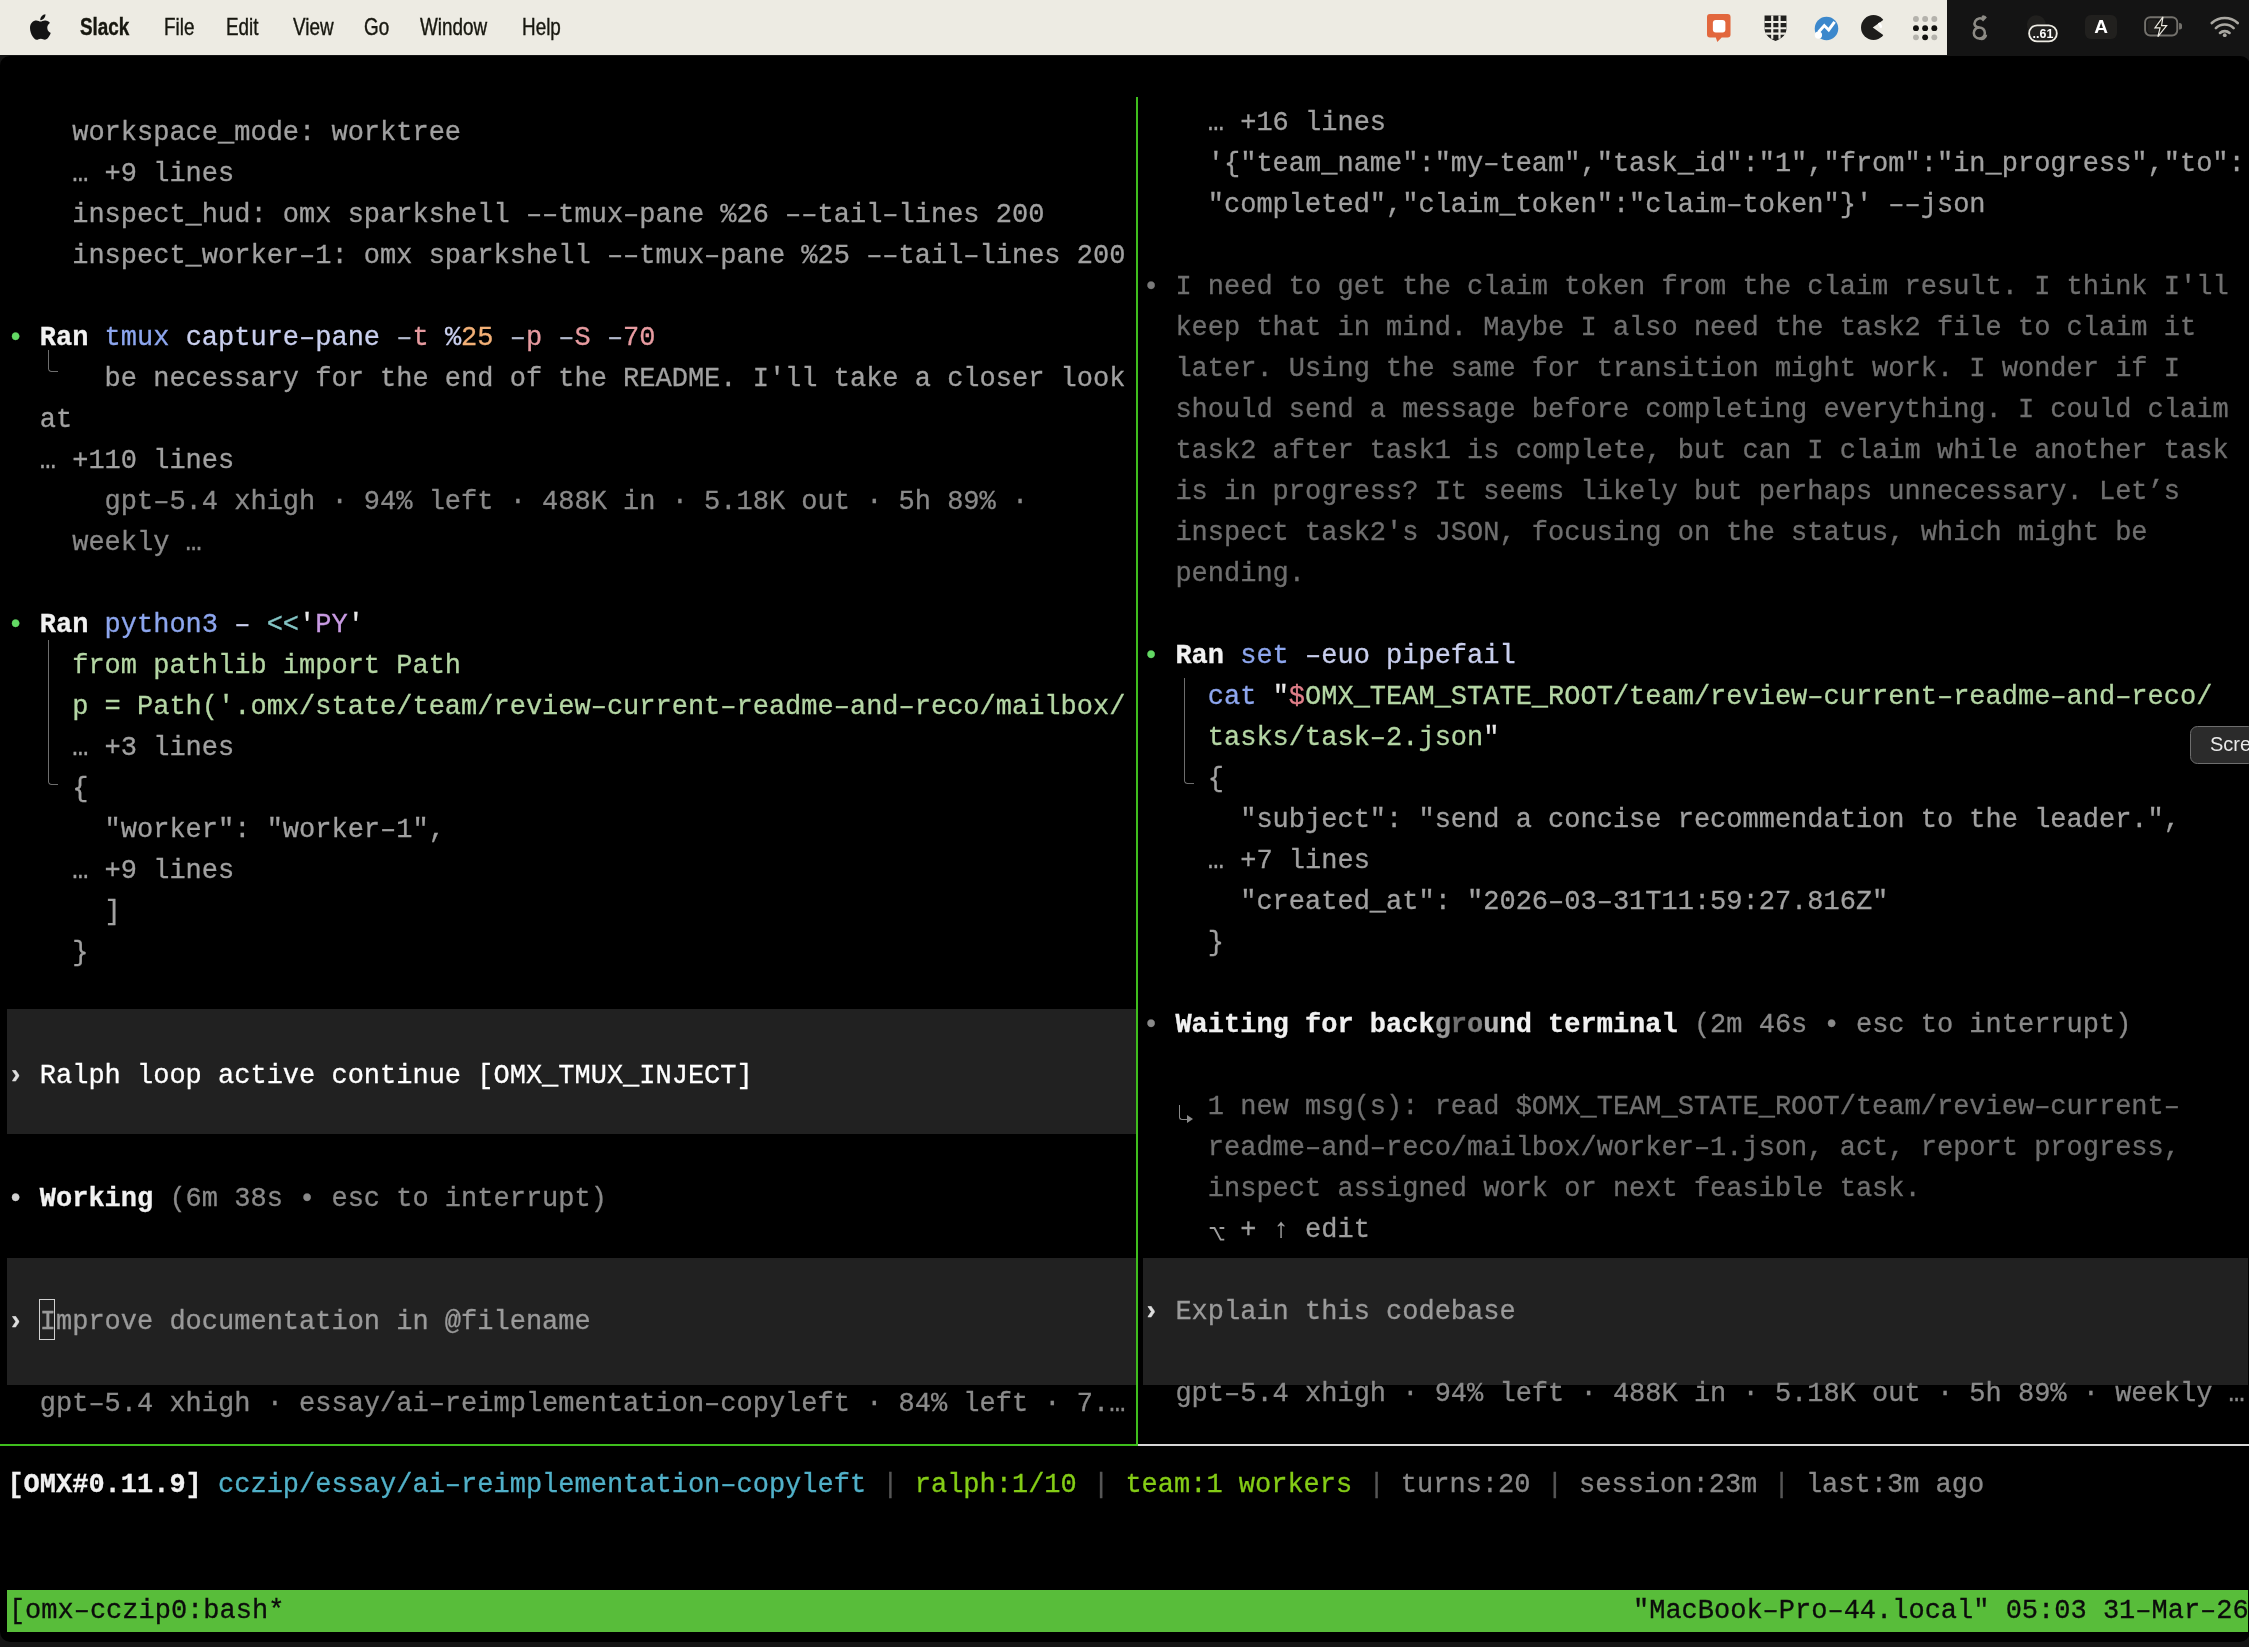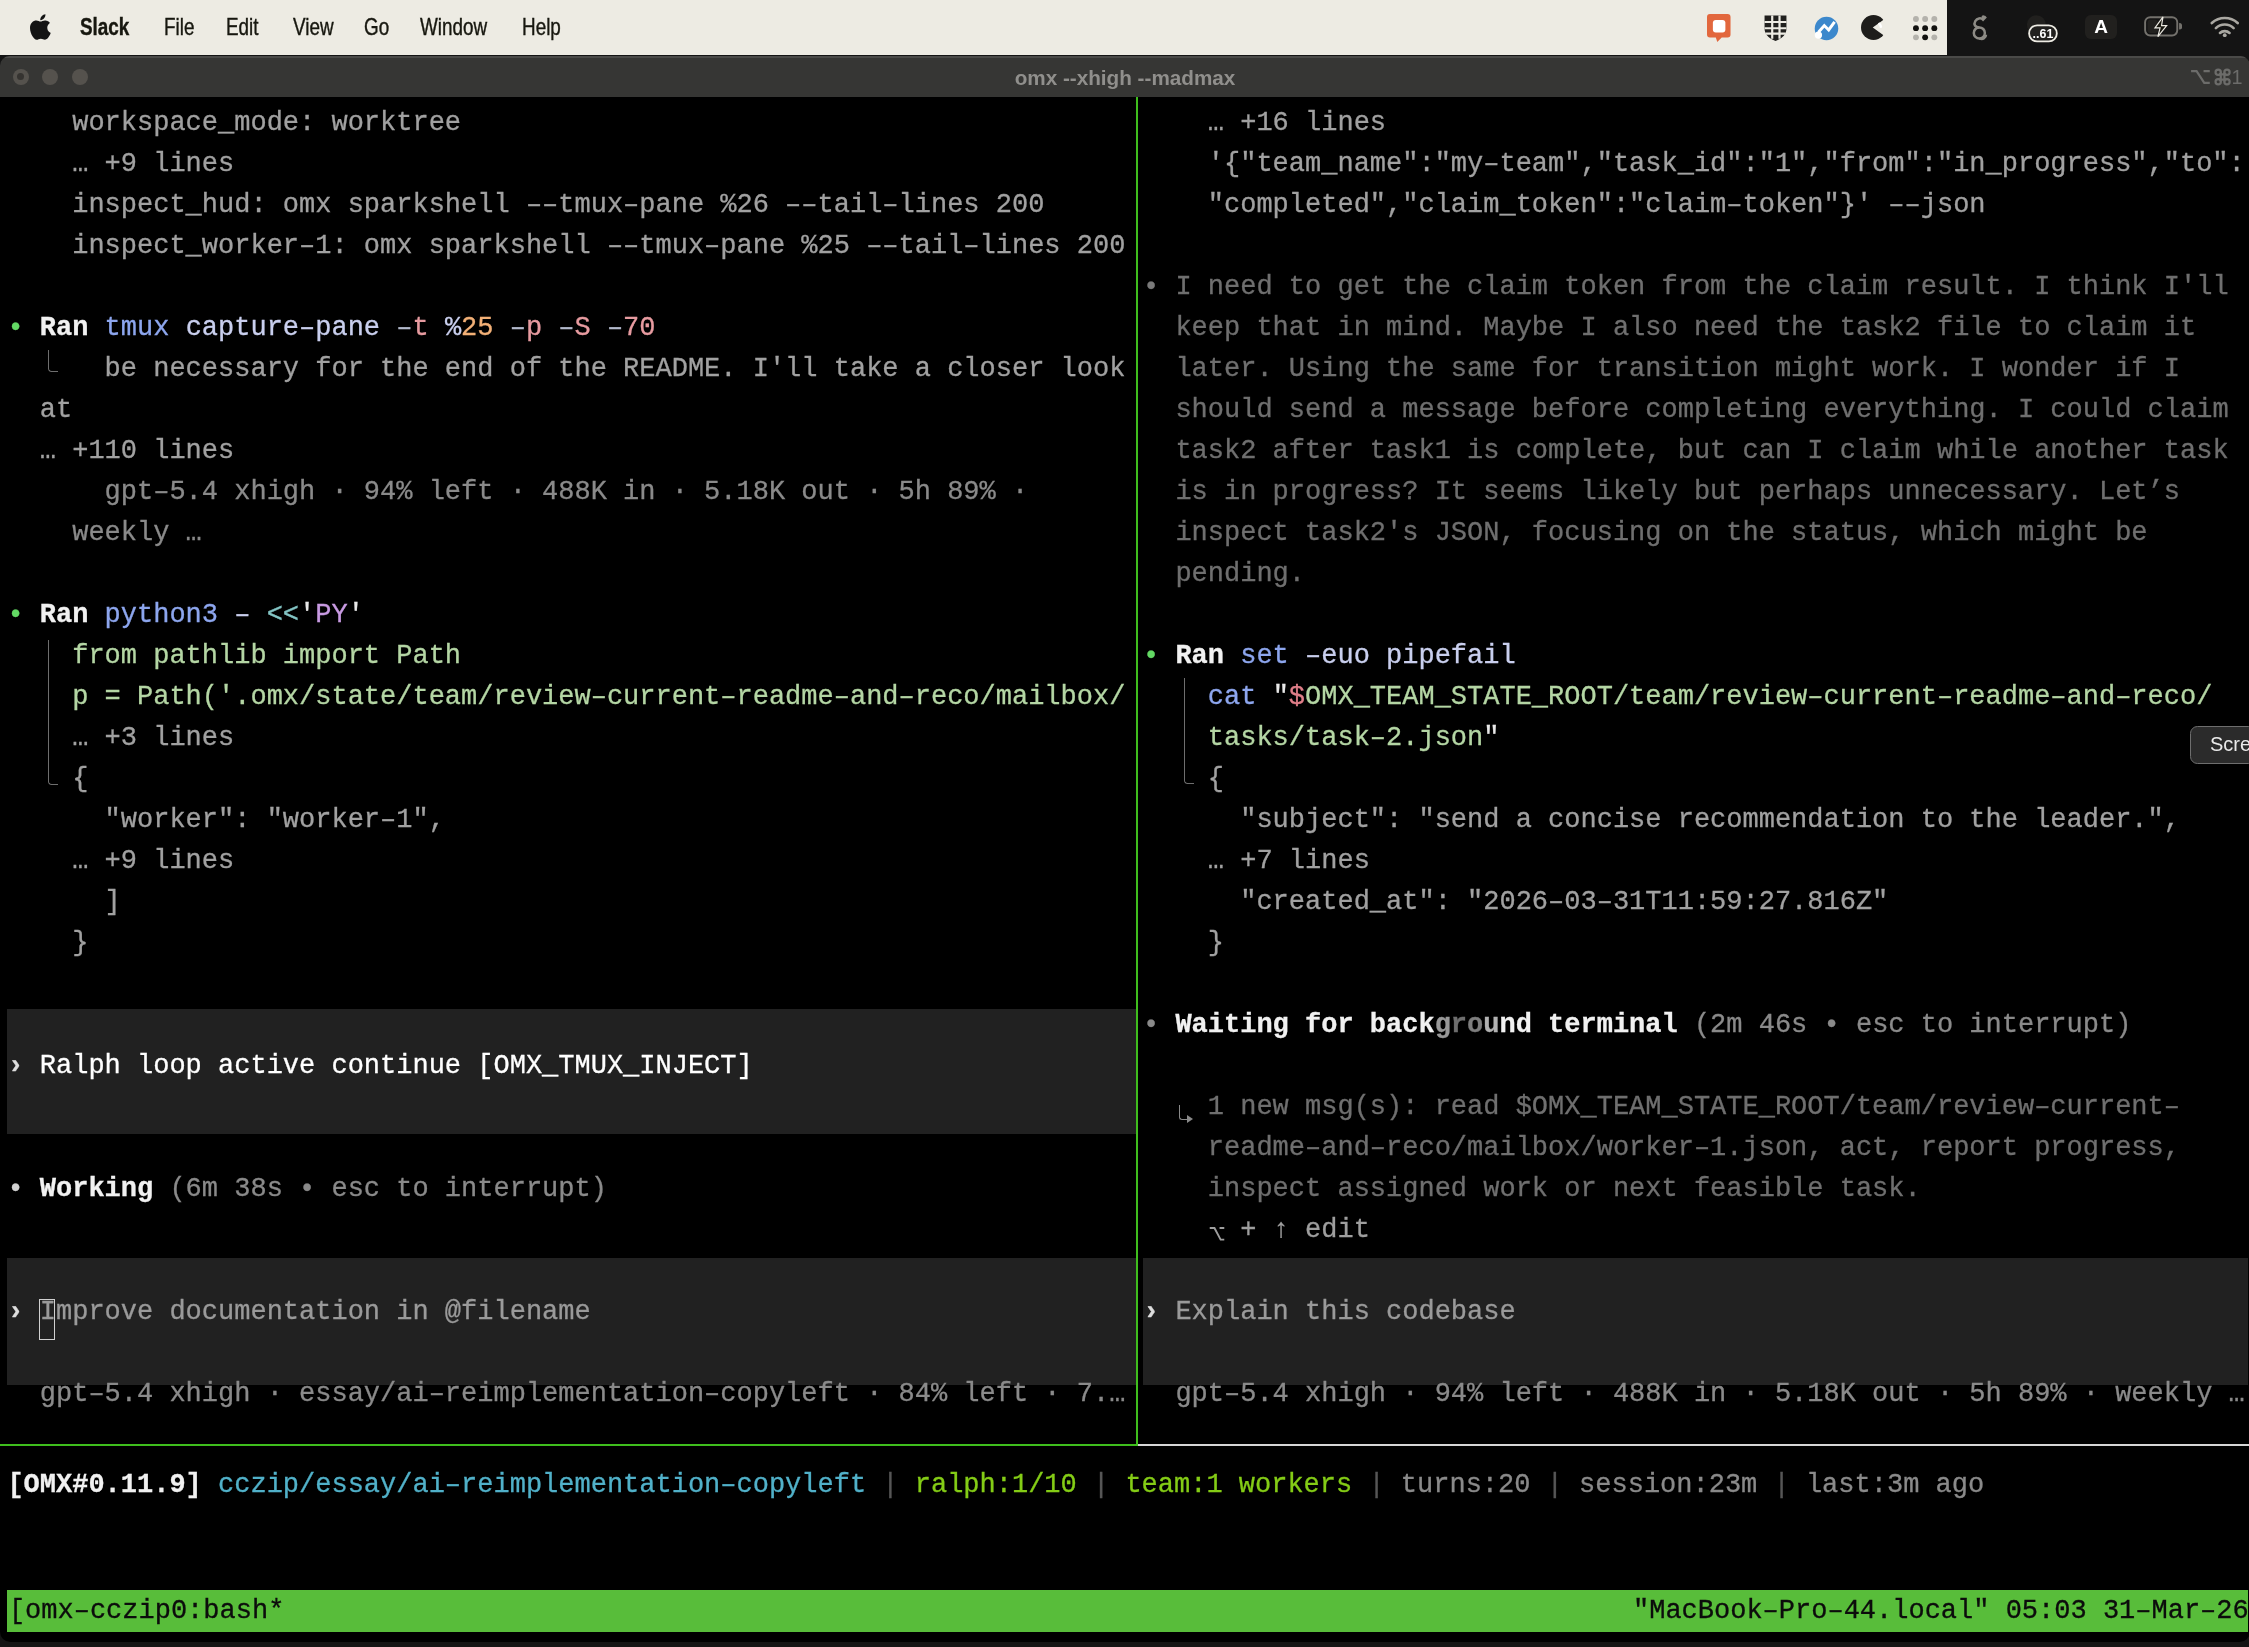--- a/index.html
+++ b/index.html
@@ -111,54 +111,35 @@
     <svg class="abs" style="left:2210px;top:16px" width="29.5" height="21.4" viewBox="0 0 40 29">
 <g fill="none" stroke="#aaa8a2" stroke-width="3.6" stroke-linecap="round">
 <path d="M2.5 9.5a26 26 0 0 1 35 0"></path>
 <path d="M8 16.5a17 17 0 0 1 24 0"></path>
 <path d="M13.5 23a9.5 9.5 0 0 1 13 0"></path>
 </g>
       <circle cx="20" cy="26" r="2.6" fill="#aaa8a2"></circle>
     </svg>
   </div>
 <div id="win">
-<div id="titlebar">
-<div class="abs" style="left:0;top:0;width:100%;height:1.5px;background:#4a4a48"></div>
-<div class="tl" style="left:12.5px"></div>
-      <div class="tl" style="left:42px"></div>
-      <div class="tl" style="left:72px"></div>
-<div class="abs" style="left:17px;top:17px;width:7.4px;height:7.4px;border-radius:50%;background:#353330"></div>
-<div id="title">omx --xhigh --madmax</div>
-<svg class="abs" style="left:2190px;top:10.3px" width="52" height="22" viewBox="0 0 70 30">
-<g stroke="#6c6c6a" stroke-width="3" fill="none">
-<path d="M1 7h7.5L19 23h7.5 M18 7h8.5"></path>
-<path d="M39 11.5h10 M39 18.5h10 M41.5 9v12 M46.5 9v12"></path>
-<circle cx="38" cy="8.5" r="3.6"></circle>
-          <circle cx="50" cy="8.5" r="3.6"></circle>
-          <circle cx="38" cy="21.5" r="3.6"></circle>
-          <circle cx="50" cy="21.5" r="3.6"></circle>
-</g>
-<text x="56" y="25" font-family="Liberation Sans" font-size="27" fill="#6c6c6a">1</text>
-</svg>
-</div>
 <div class="box" style="left:7.4px;top:953px;width:1129px;height:125px"></div>
 <div class="box" style="left:7.4px;top:1202px;width:1129px;height:127px"></div>
 <div class="box" style="left:1143px;top:1202px;width:1105px;height:127px"></div>
 <div class="abs" style="left:1136px;top:41px;width:2.2px;height:1347px;background:#3fbe1d"></div>
 <div class="abs" style="left:0;top:1388px;width:1138px;height:2.2px;background:#3fbe1d"></div>
 <div class="abs" style="left:1138px;top:1388px;width:1112px;height:2.2px;background:#d6d6d6"></div>
 <div class="guide" style="left:48px;top:294px;width:9.6px;height:22px"></div>
 <div class="guide" style="left:48px;top:584px;width:9.6px;height:145px"></div>
 <div class="guide" style="left:1184px;top:622px;width:9.6px;height:106px"></div>
 <div class="abs" style="left:1179px;top:1049px;width:8.9px;height:14.8px;border-left:1.8px solid #8a8a8a;border-bottom:1.8px solid #8a8a8a;border-bottom-left-radius:3px"></div>
 <div class="abs" style="left:1187px;top:1059px;width:0;height:0;border-left:6.6px solid #8a8a8a;border-top:4.4px solid transparent;border-bottom:4.4px solid transparent"></div>
 <svg class="abs" style="left:1209px;top:1169px" width="16" height="17.7" viewBox="0 0 22 24">
       <path d="M1 4h6.5L16 20h5 M14.5 4H21" stroke="#9e9e9e" stroke-width="2.6" fill="none"></path>
     </svg>
-<pre style="left:7.4px;top:47px">    workspace_mode: worktree
+<pre style="left:7.4px;top:57px">    workspace_mode: worktree
     … +9 lines
     inspect_hud: omx sparkshell ––tmux–pane %26 ––tail–lines 200
     inspect_worker–1: omx sparkshell ––tmux–pane %25 ––tail–lines 200
 
 <span class="grn">•</span> <span class="wb">Ran</span> <span class="bl">tmux</span> <span class="lv">capture–pane</span> <span class="fd">–</span><span class="fl">t</span> <span class="lv">%</span><span class="or">25</span> <span class="fd">–</span><span class="fl">p</span> <span class="fd">–</span><span class="fl">S</span> <span class="fd">–</span><span class="fl">70</span>
       be necessary for the end of the README. I'll take a closer look
   at
   … +110 lines
       <span class="gy">gpt–5.4 xhigh · 94% left · 488K in · 5.18K out · 5h 89% ·</span>
     <span class="gy">weekly …</span>

